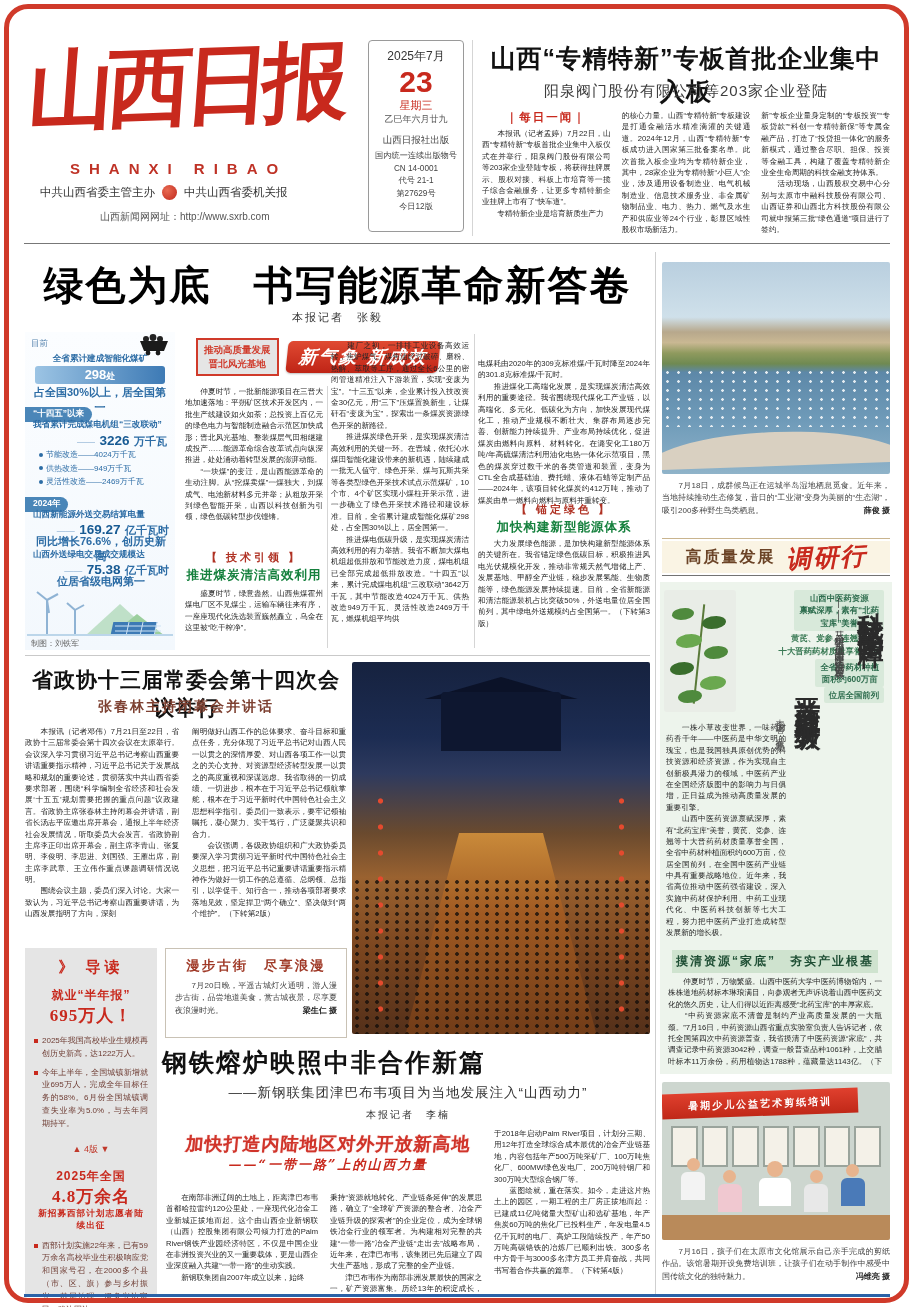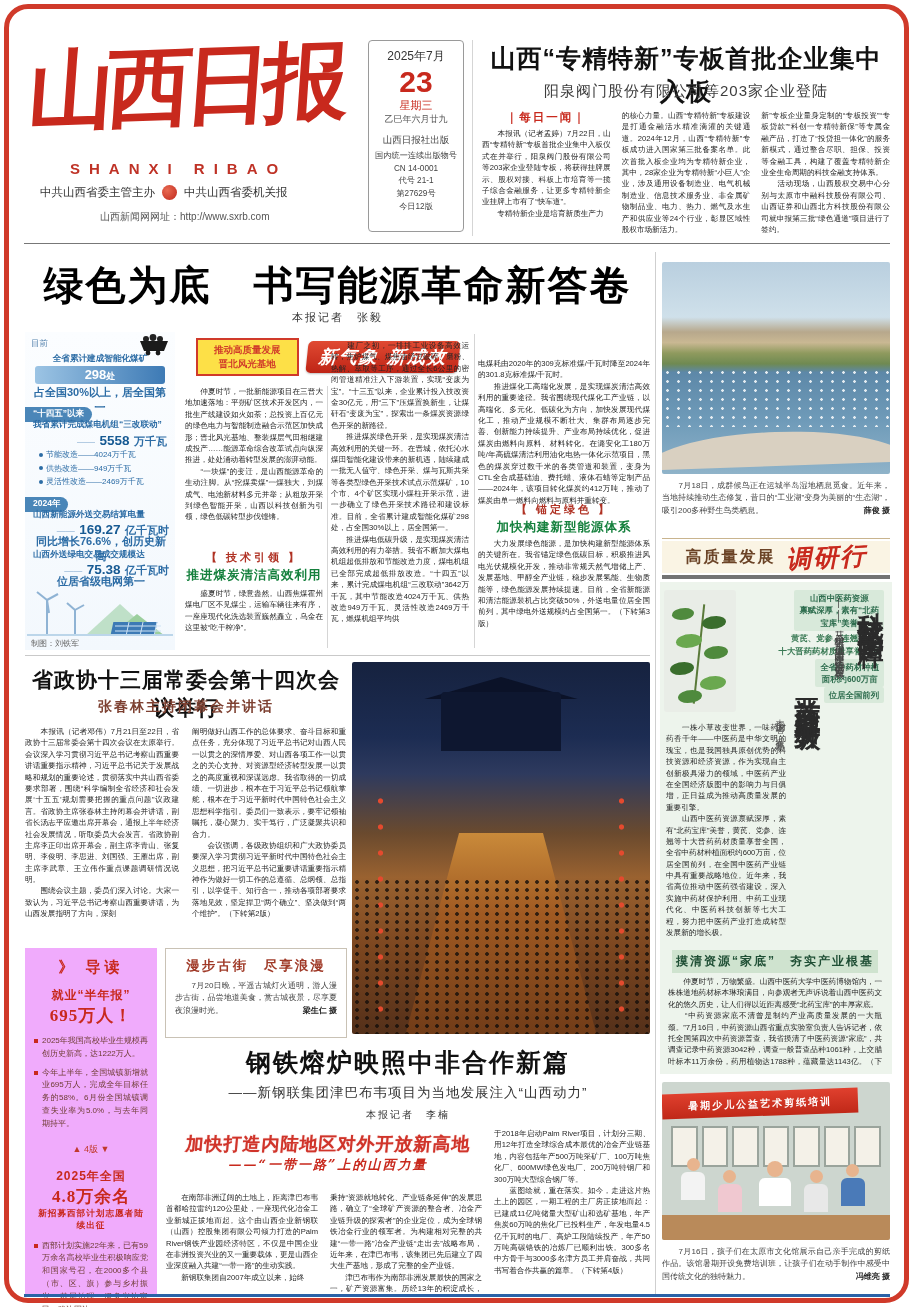--- a/index.html
+++ b/index.html
@@ -25,65 +25,65 @@
   .datebox .pub{font-family:"DejaVu Serif",serif;font-size:9.5px;color:#444;margin-bottom:3px;}
   .datebox .sm{font-size:8.2px;color:#444;line-height:1.55;}
   
   .tophead{font-size:25px;font-weight:bold;color:#111;text-align:center;letter-spacing:1px;}
   .topsub{font-size:15px;color:#3d3d3d;text-align:center;letter-spacing:1px;}
   .ztag{color:#c8291d;font-weight:bold;font-size:11.5px;text-align:center;letter-spacing:2px;margin-bottom:3px;}
   
   .mainhead{font-size:40px;font-weight:bold;color:#000;text-align:center;letter-spacing:2px;}
   .byline{font-size:11px;color:#333;text-align:center;letter-spacing:2px;}
   .badge-box{border:2px solid #d03a2a;color:#d03a2a;font-size:9.5px;font-weight:bold;text-align:center;
-             padding:3px 16px;line-height:1.45;background:#fde047;}
+             padding:3px 6px;line-height:1.45;background:#e5e5e5;}
   .badge-red{background:linear-gradient(#e04a32,#bf2416);color:#fff;border-radius:5px;padding:4px 12px;
              font-family:"DejaVu Serif",serif;font-style:italic;font-weight:bold;font-size:18px;
              letter-spacing:2px;transform:skewX(-6deg);box-shadow:0 1px 2px rgba(0,0,0,.25);}
   .sechdr-tag{color:#b03224;font-size:11px;font-weight:bold;text-align:center;letter-spacing:3px;}
   .sechdr-title{color:#15803d;font-size:12.5px;font-weight:bold;text-align:center;letter-spacing:1px;margin-top:2px;}
   
   .ig{background:linear-gradient(#fbfdff,#f3f8fd);}
   .ig .tag{display:inline-block;background:#4a86b8;color:#fff;font-size:8.5px;font-weight:bold;padding:1.5px 8px;border-radius:0 8px 8px 0;}
   .ig .lbl{font-size:8.6px;color:#2c6ca5;font-weight:bold;line-height:1.4;}
   .ig .bigbar{background:linear-gradient(90deg,#9cc4e4,#3d7ab5);color:#fff;font-weight:bold;text-align:center;
               font-size:13px;border-radius:3px;padding:1px 0;}
   .ig .num{font-size:13.5px;font-weight:bold;color:#175a93;}
   .ig .note{font-size:11px;color:#2c6ca5;font-weight:bold;}
   .ig .bullet{font-size:8px;color:#2c6ca5;line-height:1.7;}
   .dotb{display:inline-block;width:4px;height:4px;border-radius:50%;background:#2c6ca5;margin-right:3px;vertical-align:middle;}
   
   .cap{font-size:8px;line-height:1.55;color:#444;text-align:justify;}
   .cap .cr{font-weight:bold;color:#222;}
-  .dyh-banner{background:#faf4e4;border-top:1px solid #c9b48e;border-bottom:4px solid #737373;
+  .dyh-banner{background:#faf4e4;border-top:1px solid #c9b48e;border-bottom:1px solid #737373;
               box-shadow:inset 0 2px 0 #fff,inset 0 -2px 0 #fff;display:flex;align-items:center;justify-content:center;gap:10px;}
   .dyh-left{font-size:16px;font-weight:bold;color:#6b4326;letter-spacing:2px;}
   .dyh-right{font-family:"DejaVu Serif",serif;font-size:25px;font-weight:bold;font-style:italic;color:#c8291d;letter-spacing:2px;transform:rotate(-3deg);}
   .tcm{background:#edf4ec;}
   .tcm .chip{background:#d8e9da;color:#2f6e4f;font-size:8.4px;font-weight:bold;padding:1.5px 5px;border-radius:2px;line-height:1.5;}
   .vt-big{writing-mode:vertical-rl;font-size:26px;font-weight:bold;color:#2b2b2b;letter-spacing:4px;font-family:"Liberation Serif",serif;}
   .vt-sub{writing-mode:vertical-rl;font-size:10px;color:#444;letter-spacing:2px;margin:6px 3px 0 3px;}
   .vt-by{writing-mode:vertical-rl;font-size:9px;color:#555;letter-spacing:2px;margin-top:120px;}
   .tcm-subhead{background:#cfe3cf;color:#1f4f35;font-size:12px;font-weight:bold;text-align:center;letter-spacing:2px;padding:3px 0;}
   
   .zxhead{font-size:21px;font-weight:bold;color:#111;text-align:center;letter-spacing:1px;}
   .zxsub{font-size:14px;font-weight:bold;color:#7d4031;font-family:"Liberation Serif",serif;text-align:center;letter-spacing:2px;}
   
   .capbox{border:1px solid #c9c2b5;background:#fff;padding:8px 9px;box-sizing:border-box;}
   .capbox .t{font-size:13.5px;font-weight:bold;color:#a03a28;text-align:center;letter-spacing:2px;margin-bottom:5px;}
   
-  .daodu{background:#f0abfc;}
+  .daodu{background:#e5e5e5;}
   .dd-h{color:#c8291d;font-weight:bold;font-size:15px;letter-spacing:4px;text-align:center;}
   .dd-t1{color:#c8291d;font-weight:bold;font-size:12px;text-align:center;letter-spacing:1px;}
   .dd-big{color:#c8291d;font-weight:bold;font-size:17px;text-align:center;letter-spacing:1px;font-family:"Liberation Serif",serif;}
   .dd-li{font-size:8px;color:#6e3c33;line-height:1.6;text-align:justify;position:relative;padding-left:8px;}
   .dd-li::before{content:"";position:absolute;left:0;top:4px;width:4px;height:4px;background:#c8291d;}
   .dd-ref{color:#c0392b;font-size:9px;text-align:center;}
   
-  .sthead{font-size:25px;font-weight:bold;color:#111;text-align:center;letter-spacing:2px;}
+  .sthead{font-size:25px;font-weight:bold;color:#111;text-align:left;letter-spacing:2px;}
   .stsub{font-size:13.5px;color:#333;text-align:center;letter-spacing:1px;}
   .stby{font-size:10px;color:#333;text-align:center;letter-spacing:2px;}
   .stban1{font-size:18px;font-weight:bold;color:#d0342a;letter-spacing:1px;text-align:center;
           transform:skewX(-5deg);text-shadow:0 0 1px rgba(208,52,42,.6);}
   .stban2{font-family:"DejaVu Serif",serif;font-style:italic;font-weight:bold;font-size:13px;color:#c8291d;text-align:center;letter-spacing:2px;}
   
   .photo{border-radius:2px;overflow:hidden;position:absolute;}
   .wetland{background:linear-gradient(#b9cfdf 0%,#cfe0ea 26%,#b7a88c 33%,#c9b893 38%,#8f9a5e 43%,#6f8a52 48%,#5d88a8 52%,#6f9bb9 75%,#8fb3c9 100%);}
   .wet-birds{position:absolute;left:0;right:0;top:50%;height:28%;
      background-image:radial-gradient(circle,#f2f6f8 1px,transparent 1.6px);background-size:11px 9px;opacity:.9;}
@@ -172,21 +172,21 @@
     <div class="abs lbl" style="left:14px;top:20px;width:122px;text-align:center;">全省累计建成智能化煤矿</div>
     <div class="abs bigbar" style="left:10px;top:34px;width:130px;">
       <span>298</span><span style="font-size:9px;">处</span>
     </div>
     <div class="abs note" style="left:8px;top:53px;width:134px;text-align:center;">占全国30%以上，居全国第一</div>
 
     <div class="abs" style="left:0;top:70px;"><span class="tag">“十四五”以来</span></div>
     <div class="abs lbl" style="left:8px;top:86px;width:134px;">我省累计完成煤电机组“三改联动”</div>
     <div class="abs" style="left:8px;top:99px;width:134px;text-align:right;">
       <span style="color:#8fb3d4;font-size:9px;">——</span>
-      <span class="num">5558</span>
+      <span class="num">3226</span>
       <span class="note">万千瓦</span>
     </div>
     <div class="abs bullet" style="left:14px;top:116px;width:130px;">
       <div><span class="dotb"></span><span>节能改造——4024万千瓦</span></div>
       <div><span class="dotb"></span><span>供热改造——949万千瓦</span></div>
       <div><span class="dotb"></span><span>灵活性改造——2469万千瓦</span></div>
     </div>
 
     <div class="abs" style="left:0;top:160px;"><span class="tag">2024年</span></div>
     <div class="abs lbl" style="left:8px;top:176px;width:136px;">山西新能源外送交易结算电量</div>

